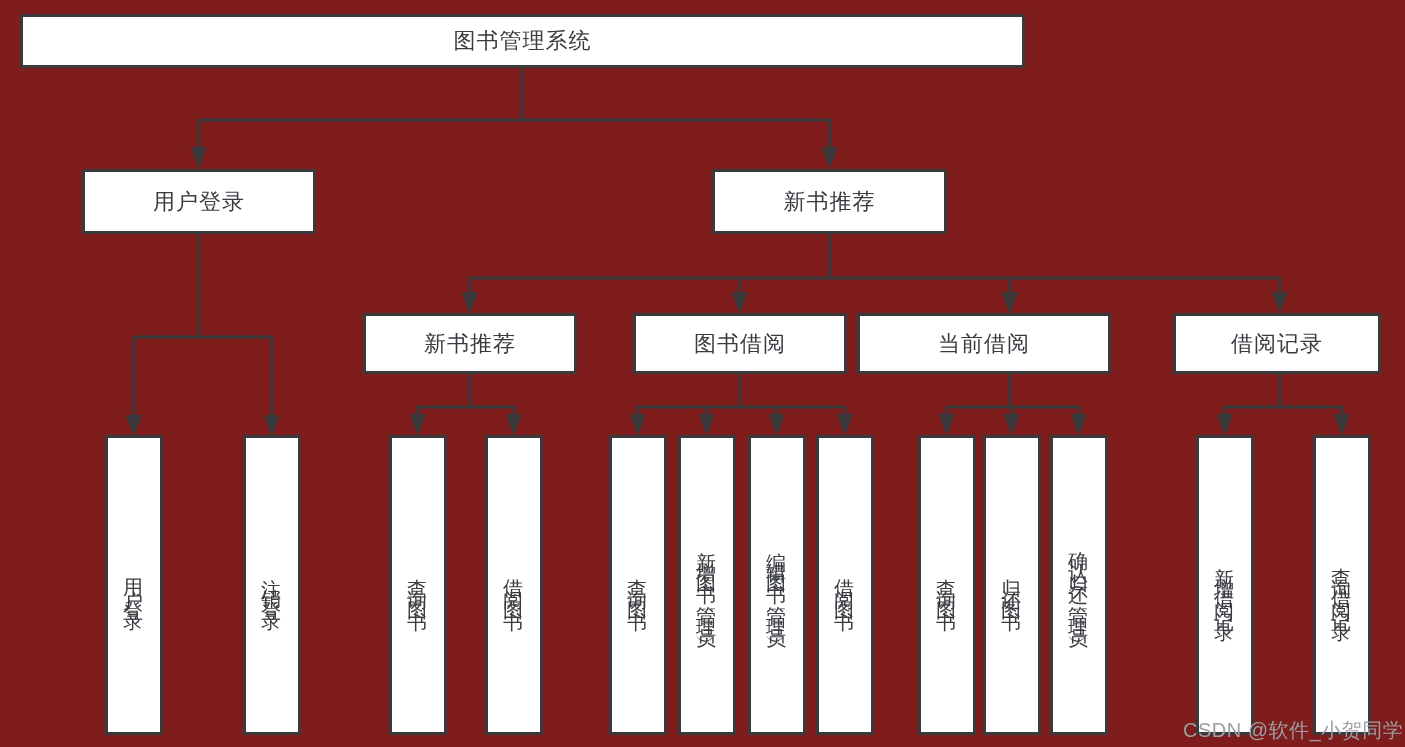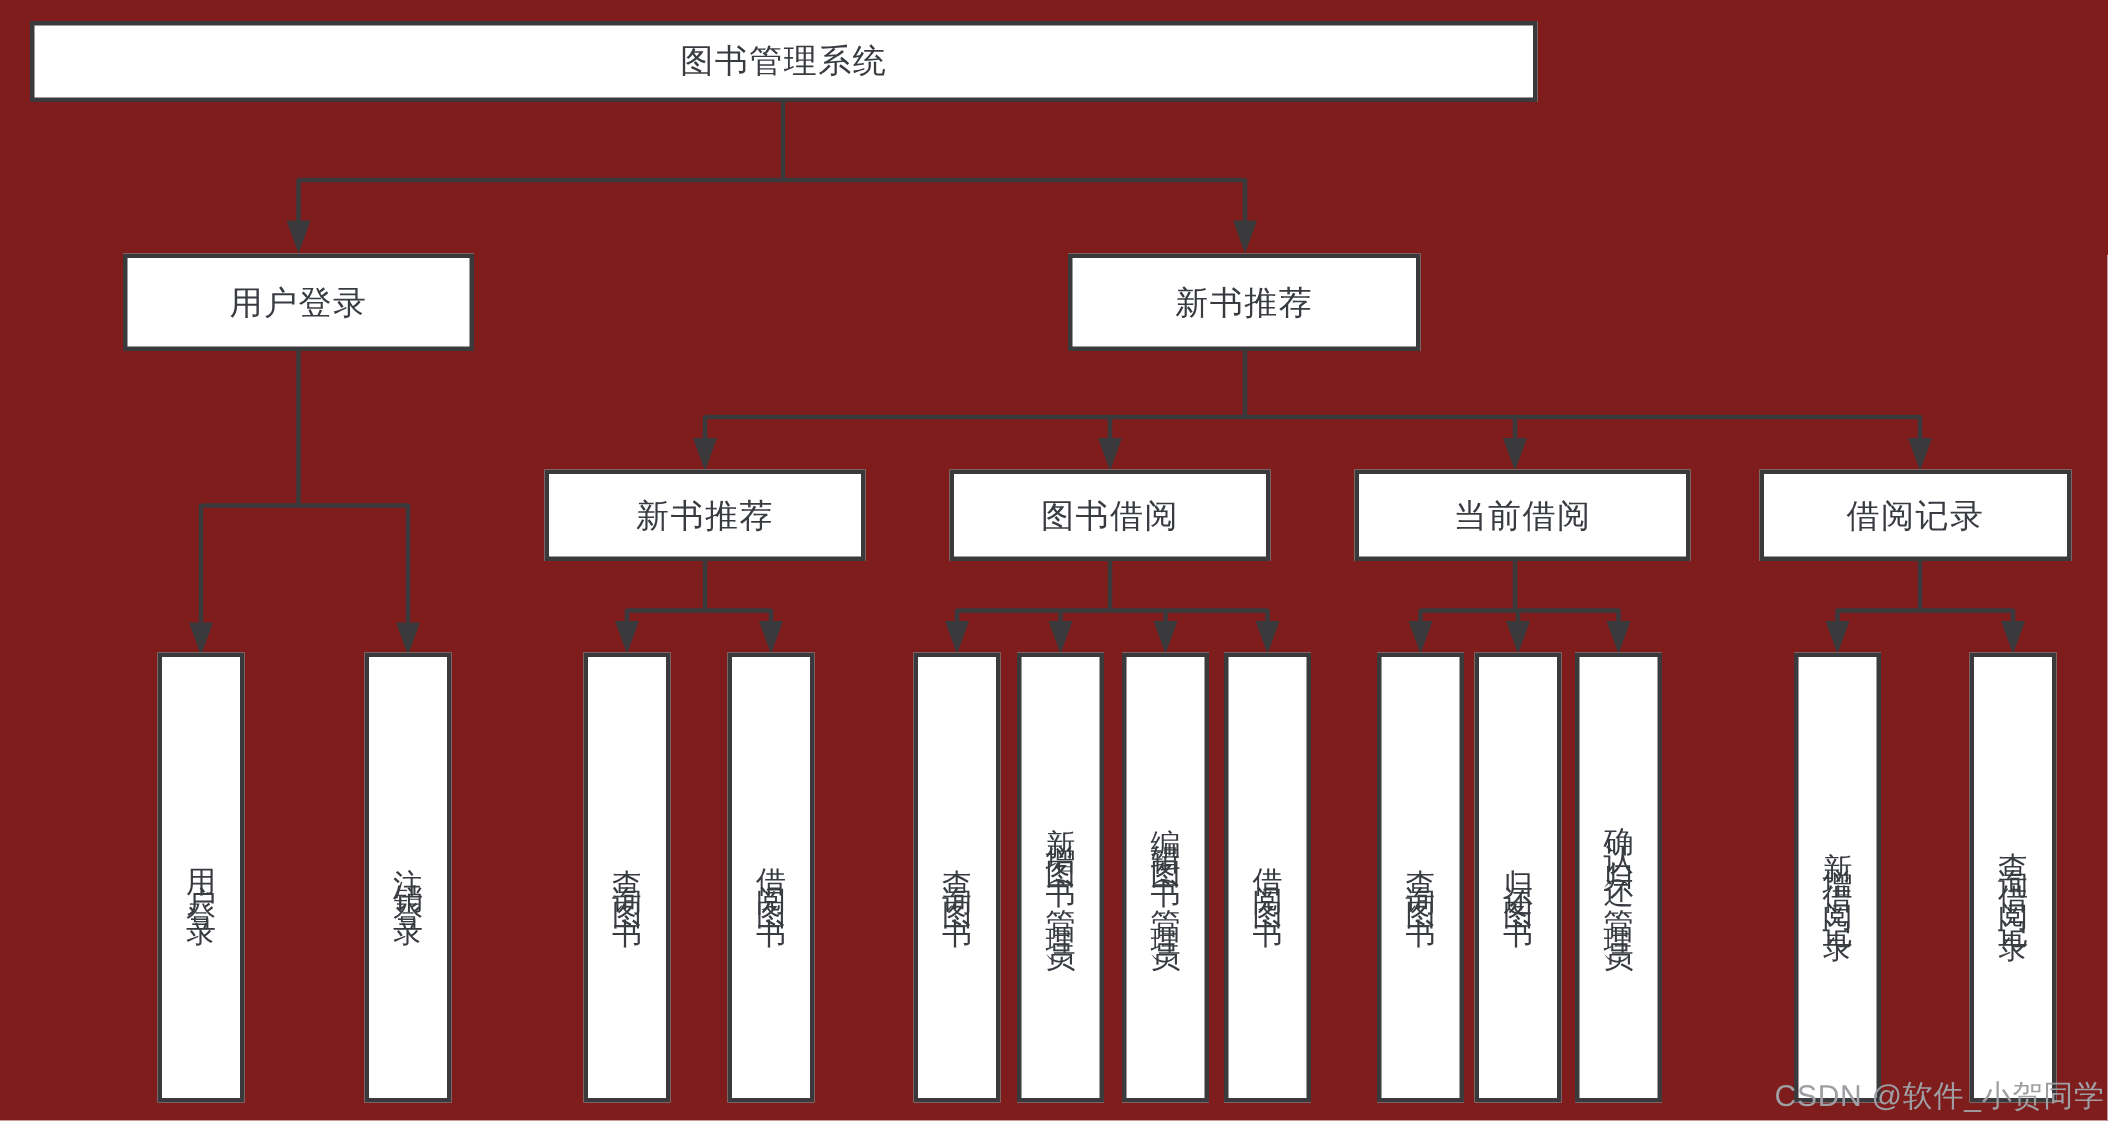--- a/index.html
+++ b/index.html
@@ -128,21 +128,21 @@
   <div class="node" style="left:712px;top:169px;width:235px;height:65px">
     <span class="lbl">新书推荐</span>
   </div>
 
   <div class="node" style="left:363px;top:313px;width:214px;height:61px">
     <span class="lbl">新书推荐</span>
   </div>
   <div class="node" style="left:633px;top:313px;width:214px;height:61px">
     <span class="lbl">图书借阅</span>
   </div>
-  <div class="node" style="left:903px;top:313px;width:224px;height:61px">
+  <div class="node" style="left:857px;top:313px;width:254px;height:61px">
     <span class="lbl">当前借阅</span>
   </div>
   <div class="node" style="left:1173px;top:313px;width:208px;height:61px">
     <span class="lbl">借阅记录</span>
   </div>
 
   <div class="node leaf" style="left:105px;top:435px;width:58px;height:300px">
     <span class="lbl">用户登录</span>
   </div>
   <div class="node leaf" style="left:243px;top:435px;width:58px;height:300px">

